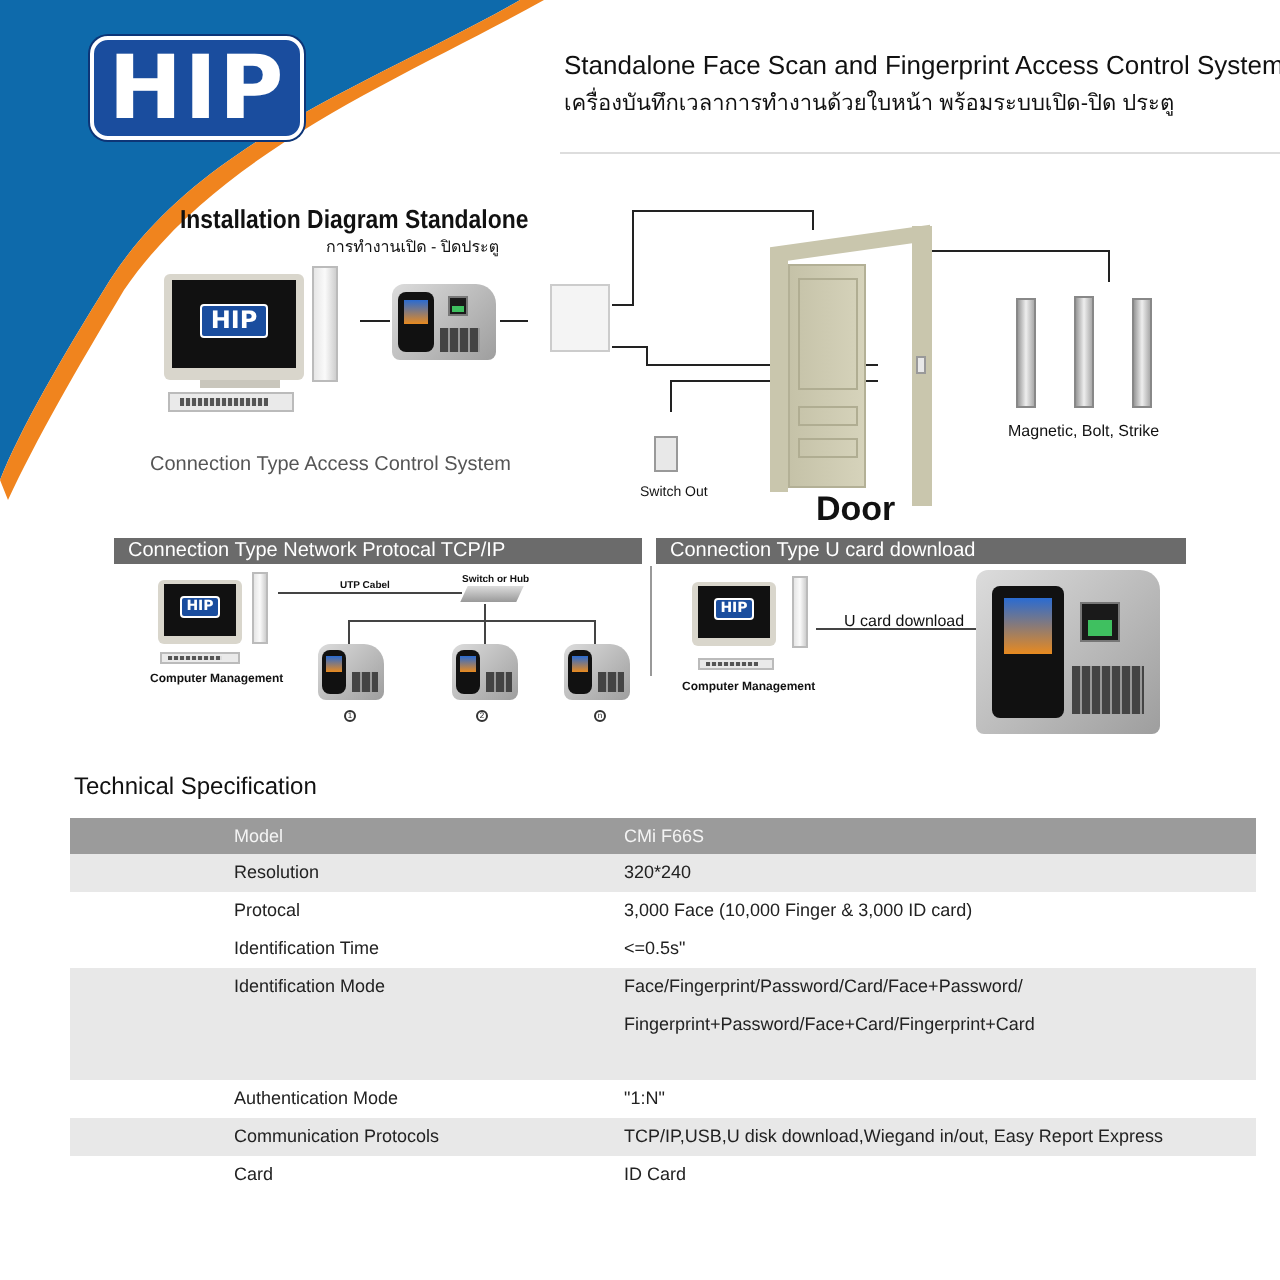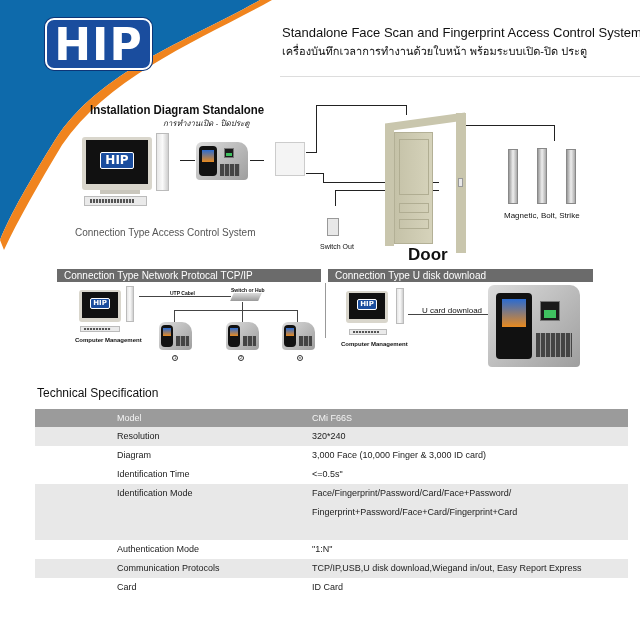--- a/index.html
+++ b/index.html
@@ -13,21 +13,21 @@
     box-shadow: 0 0 0 1px #0d3577;
     display: flex; align-items: center; justify-content: center;
     color: #fff; font-weight: bold; font-size: 44px; letter-spacing: 1px;
     font-family: "DejaVu Sans", sans-serif;
   }
   .title-en { position: absolute; left: 282px; top: 25px; font-size: 13px; color: #111; white-space: nowrap; }
   .title-th { position: absolute; left: 282px; top: 42px; font-size: 11px; color: #111; white-space: nowrap; }
   .hdr-rule { position: absolute; left: 280px; right: 0; top: 76px; height: 1px; background: #dddddd; }
 
   .diag-title { position: absolute; left: 90px; top: 102px; font-size: 13px; color: #111; white-space: nowrap; transform: scaleX(0.88); transform-origin: left; font-weight: bold; }
-  .diag-sub { position: absolute; left: 163px; top: 117px; font-size: 8px; color: #111; white-space: nowrap; font-style: italic; }
+  .diag-sub { position: absolute; left: 163px; top: 117px; font-size: 8px; color: #111; white-space: nowrap; }
   .conn-access { position: absolute; left: 75px; top: 227px; font-size: 10px; color: #555; white-space: nowrap; }
 
   
   .pc-monitor { position: absolute; background: #d9d6cc; border-radius: 3px; }
   .pc-screen { position: absolute; background: #111; }
   .pc-screen .mini-logo { position: absolute; background: #1a4d9e; color: #fff; font-weight: bold; text-align: center; border: 1px solid #fff; border-radius: 2px; font-family: "DejaVu Sans", sans-serif; }
   .pc-tower { position: absolute; background: linear-gradient(90deg, #e6e6e6, #fafafa, #cfcfcf); border: 1px solid #bbb; }
   .pc-keyboard { position: absolute; background: #eaeaea; border: 1px solid #bbb; }
   .pc-keyboard::after { content: ""; position: absolute; left: 8%; right: 20%; top: 30%; bottom: 30%; background: repeating-linear-gradient(90deg, #555 0 2px, #ddd 2px 3px); }
   .pc-stand { position: absolute; background: #c9c6bc; }
@@ -134,21 +134,21 @@
 <div class="wire" style="left:466px;top:125px;width:89px;height:1px;"></div>
 <div class="wire" style="left:554px;top:125px;width:1px;height:16px;"></div>
 <div class="lock" style="left:508px;top:149px;width:10px;height:55px;"></div>
 <div class="lock" style="left:537px;top:148px;width:10px;height:56px;"></div>
 <div class="lock" style="left:566px;top:149px;width:10px;height:55px;"></div>
 <div class="locks-label">Magnetic, Bolt, Strike</div>
 
 <div class="conn-access">Connection Type Access Control System</div>
 
 <div class="sec-bar" style="left:57px;top:269px;width:264px;">Connection Type Network Protocal TCP/IP</div>
-<div class="sec-bar" style="left:328px;top:269px;width:265px;">Connection Type  U disk download</div>
+<div class="sec-bar" style="left:328px;top:269px;width:265px;">Connection Type  U card download</div>
 <div class="sec-divider"></div>
 
 <div>
   <div class="pc-monitor" style="left:79px;top:290px;width:42px;height:32px;"></div>
   <div class="pc-screen" style="left:82px;top:292px;width:36px;height:26px;">
     <div class="mini-logo" style="left:8px;top:6px;width:20px;height:11px;font-size:7px;line-height:9px;">HIP</div>
   </div>
   <div class="pc-keyboard" style="left:80px;top:326px;width:40px;height:6px;"></div>
   <div class="pc-tower" style="left:126px;top:286px;width:8px;height:36px;"></div>
 </div>
@@ -205,21 +205,21 @@
 <div class="spec-table">
   <div class="spec-row head">
     <span class="k">Model</span>
     <span class="v">CMi F66S</span>
   </div>
   <div class="spec-row alt">
     <span class="k">Resolution</span>
     <span class="v">320*240</span>
   </div>
   <div class="spec-row">
-    <span class="k">Diagram</span>
+    <span class="k">Protocal</span>
     <span class="v">3,000 Face (10,000 Finger &amp; 3,000 ID card)</span>
   </div>
   <div class="spec-row">
     <span class="k">Identification Time</span>
     <span class="v">&lt;=0.5s"</span>
   </div>
   <div class="spec-row alt tall">
     <span class="k">Identification Mode</span>
     <span class="v">Face/Fingerprint/Password/Card/Face+Password/</span>
     <span class="v" style="top:23px;">Fingerprint+Password/Face+Card/Fingerprint+Card</span>

